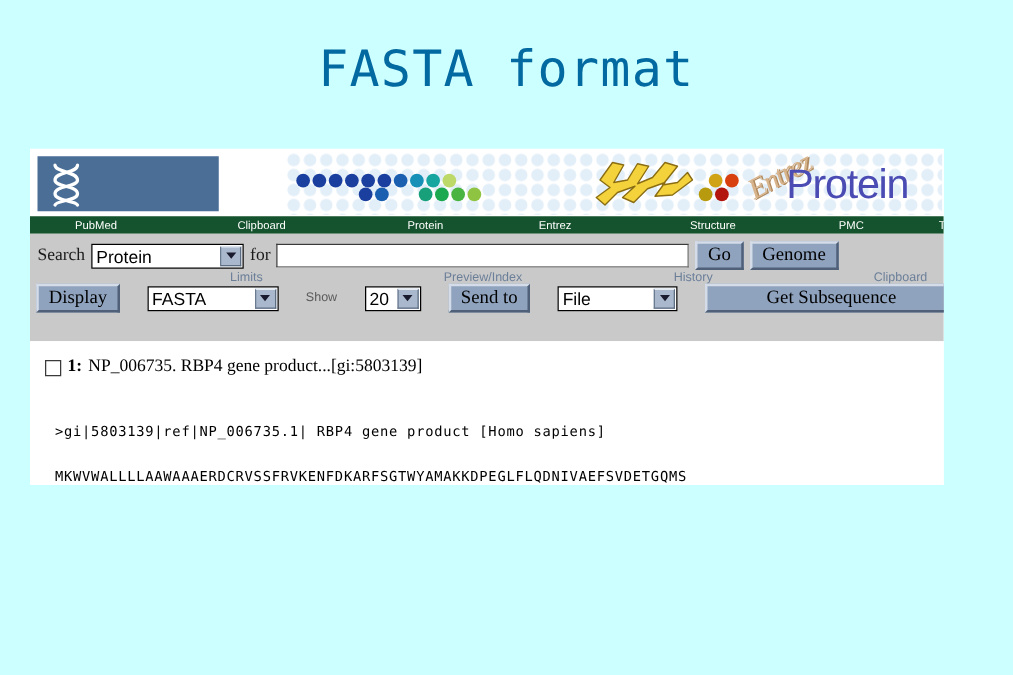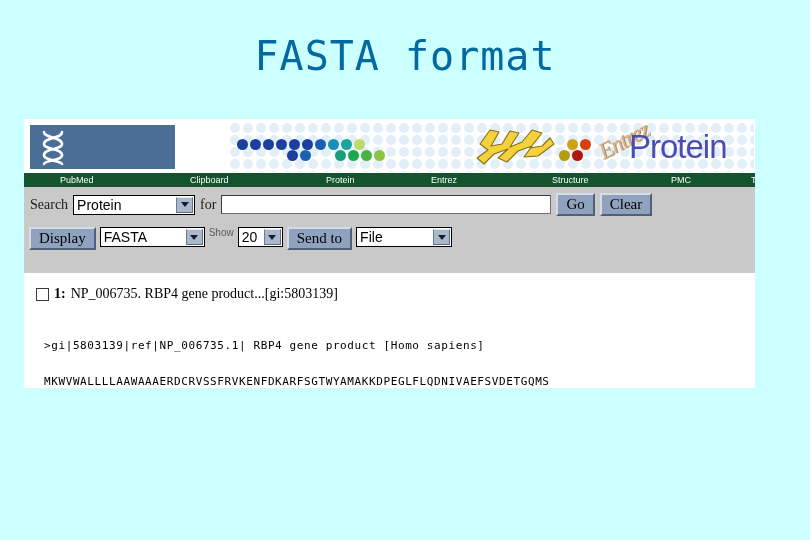--- a/index.html
+++ b/index.html
@@ -262,21 +262,22 @@
     font-family: "Liberation Sans", sans-serif;
     white-space: nowrap;
     cursor: pointer;
   }
 
   .toolbar-row {
     position: absolute;
     left: 5px;
     top: 40px;
     display: flex;
-    gap: 4px;
+    align-items: center;
+    gap: 22px;
   }
   .small-lbl {
     font-family: "Liberation Sans", sans-serif;
     font-size: 10px;
     color: #5a5a5a;
   }
 
   
   .result-area {
     background: #ffffff;
@@ -404,23 +405,29 @@
       <span class="lbl">Search</span>
       <span class="fakeselect" style="width:122px">
         <span>Protein</span>
         <span class="arrowbox">
             <span class="caret"></span>
           </span>
       </span>
       <span class="lbl">for</span>
       <input class="textinput" type="text" placeholder="" style="">
       <button class="btn">Go</button>
-      <button class="btn">Clear</button>
-    </div>
-
+      <button class="btn">Genome</button>
+    </div>
+
+    <div class="links-row">
+      <span class="link" style="left:160px">Limits</span>
+      <span class="link" style="left:331px">Preview/Index</span>
+      <span class="link" style="left:515px">History</span>
+      <span class="link" style="left:675px">Clipboard</span>
+    </div>
 
     <div class="toolbar-row">
       <button class="btn">Display</button>
       <span class="fakeselect" style="width:105px">
         <span>FASTA</span>
         <span class="arrowbox">
             <span class="caret"></span>
           </span>
       </span>
       <span class="small-lbl">Show</span>
@@ -430,20 +437,21 @@
             <span class="caret"></span>
           </span>
       </span>
       <button class="btn">Send to</button>
       <span class="fakeselect" style="width:96px">
         <span>File</span>
         <span class="arrowbox">
             <span class="caret"></span>
           </span>
       </span>
+      <button class="btn" style="width:202px;text-align:center">Get Subsequence</button>
     </div>
   </div>
 
   <div class="result-area">
     <div class="record-line">
       <span class="chk"></span>
       <span class="record-num">1:</span>
       <span>NP_006735. RBP4 gene product...[gi:5803139]</span>
     </div>
 

